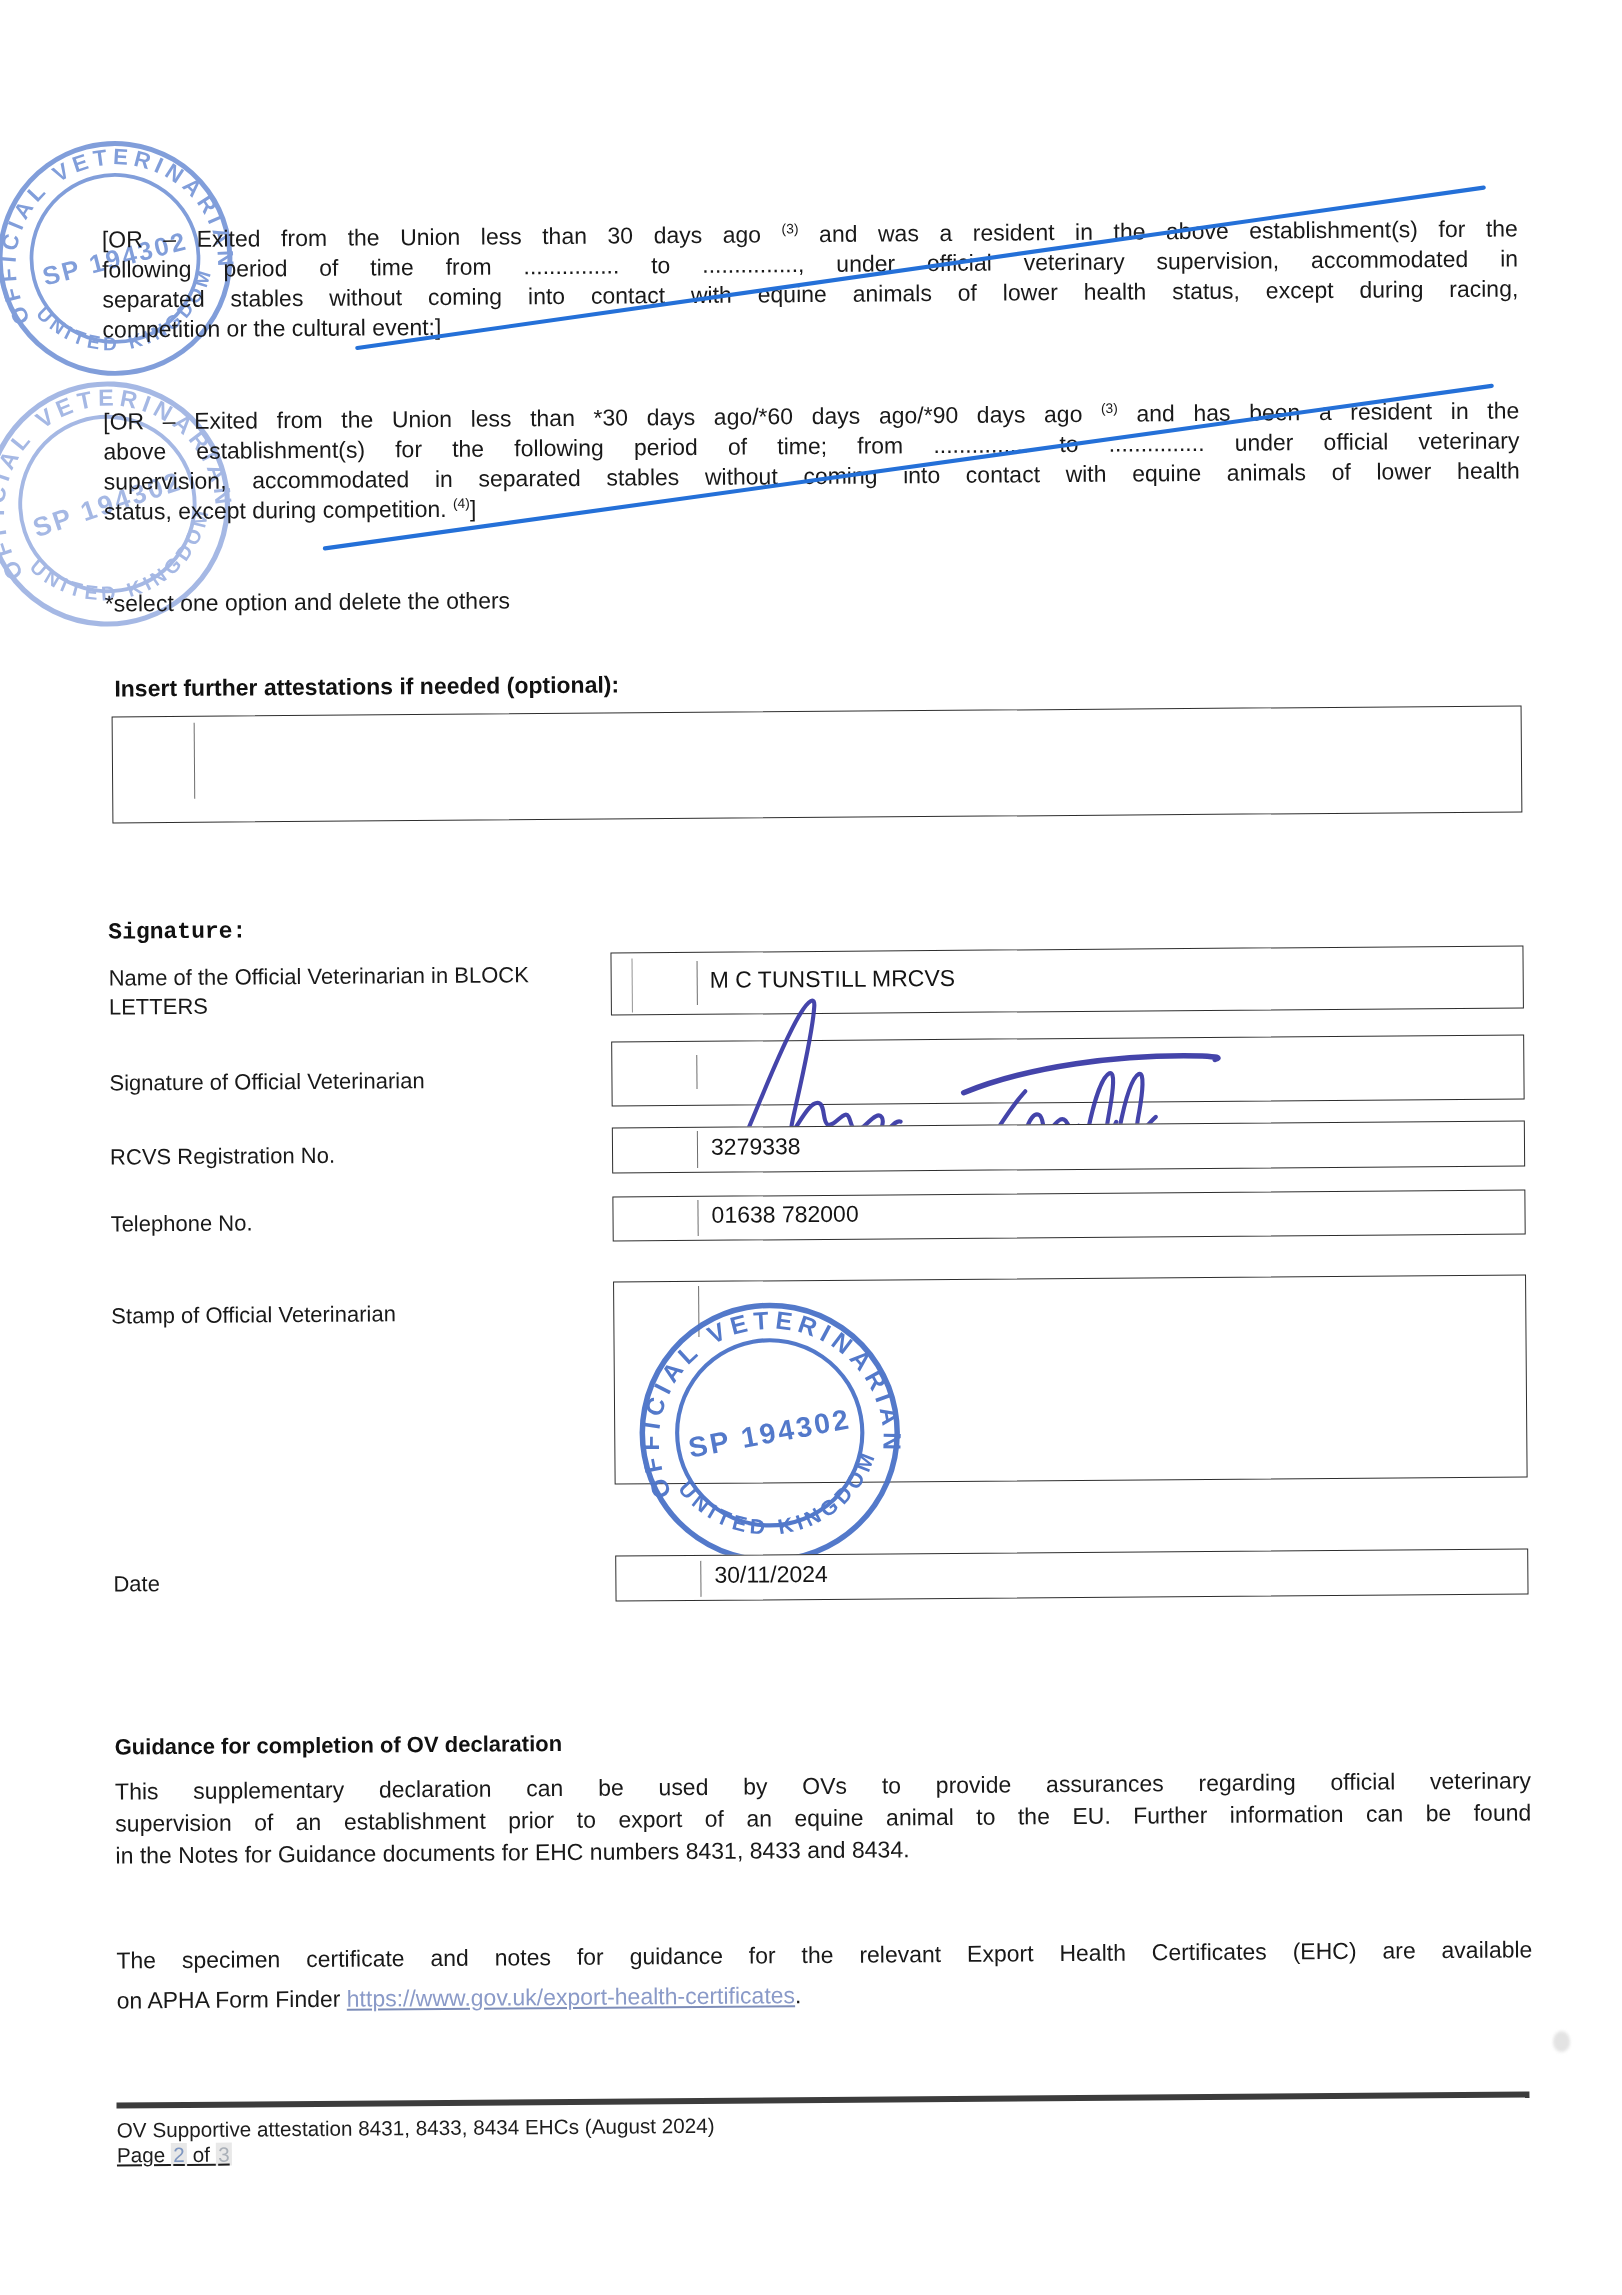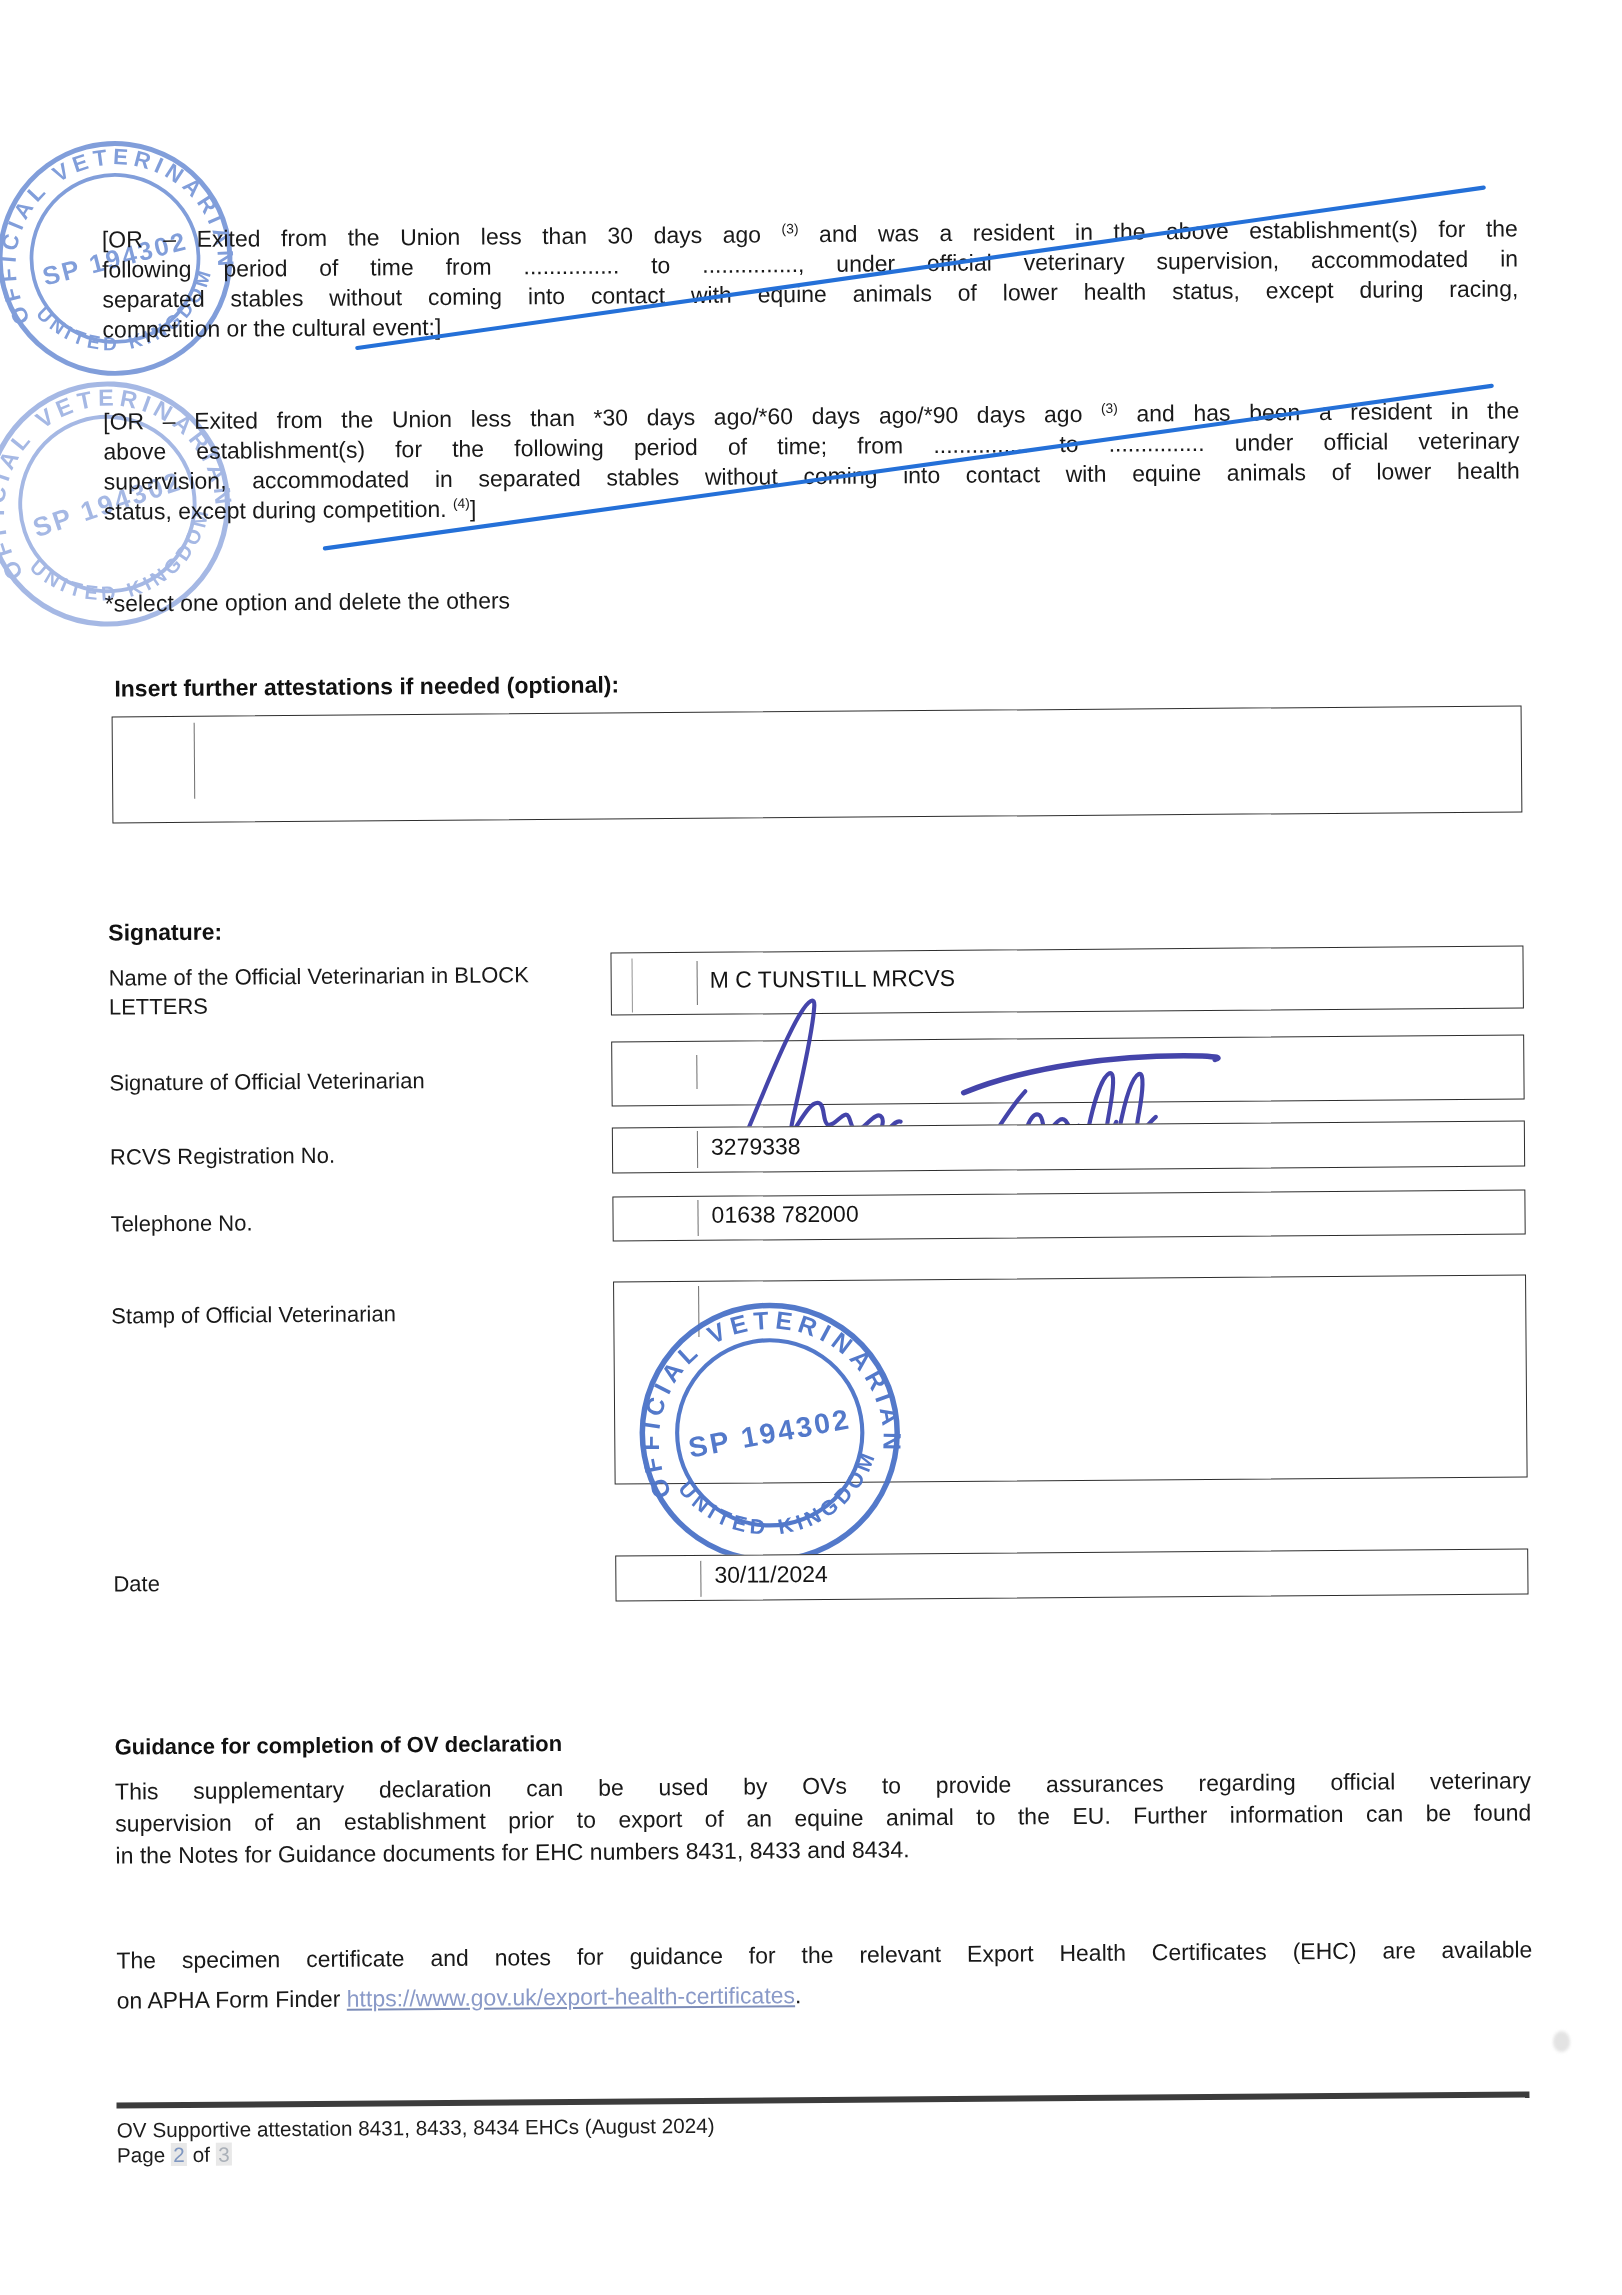--- a/index.html
+++ b/index.html
@@ -87,21 +87,21 @@
     <line x1="792" y1="750" x2="3248" y2="420" stroke="#2470d8" stroke-width="9" stroke-linecap="round"></line>
     <line x1="718" y1="1186" x2="3262" y2="852" stroke="#2470d8" stroke-width="9" stroke-linecap="round"></line>
   </svg>
 
   <div class="note" style="top:585px;">*select one option and delete the others</div>
 
   <div class="h-bold" style="left:118px;top:670px;">Insert further attestations if needed (optional):</div>
   <div class="box" style="left:115px;top:711px;width:1410px;height:107px;"></div>
   <div class="tick" style="left:197px;top:718px;height:76px;"></div>
 
-  <div class="h-bold" style="left:110px;top:914px;">Signature:</div>
+  <div class="h-bold" style="left:110px;top:914px;font-family:Liberation Mono, monospace;">Signature:</div>
 
   <div class="label" style="top:959px;">Name of the Official Veterinarian in BLOCK LETTERS</div>
   <div class="box" style="left:612px;top:951px;width:913px;height:63px;"></div>
   <div class="tick" style="left:633px;top:957px;height:54px;opacity:.55;"></div>
   <div class="tick" style="left:698px;top:960px;height:44px;"></div>
   <div class="value" style="top:966px;">M C TUNSTILL MRCVS</div>
 
   <div class="label" style="top:1064px;">Signature of Official Veterinarian</div>
   <div class="box" style="left:612px;top:1040px;width:913px;height:65px;"></div>
   <div class="tick" style="left:697px;top:1054px;height:34px;"></div>
@@ -154,16 +154,16 @@
   </div>
   <div class="gpara lh88" style="top:1935px;">
     <div class="jl"><span>The specimen certificate and notes for guidance for the relevant Export Health Certificates (EHC) are available</span></div>
     <div class="jl last"><span>on APHA Form Finder </span><span class="link">https://www.gov.uk/export-health-certificates</span><span>.</span></div>
   </div>
 
   <div class="smudge"></div>
 
   <div class="rule" style="top:2097px;"></div>
   <div class="footer-line" style="top:2113px;">OV Supportive attestation 8431, 8433, 8434 EHCs (August 2024)</div>
-  <div class="footer-line" style="top:2138px;"><span>Page </span><span class="field-shade" style="color: rgb(127, 151, 193);">2</span><span> of </span><span class="field-shade" style="color: rgb(170, 176, 184);">3</span></div>
+  <div class="footer-line" style="top:2138px;text-decoration:underline;"><span>Page </span><span class="field-shade" style="color: rgb(127, 151, 193);">2</span><span> of </span><span class="field-shade" style="color: rgb(170, 176, 184);">3</span></div>
 
 </div>
 
 
 </body></html>

